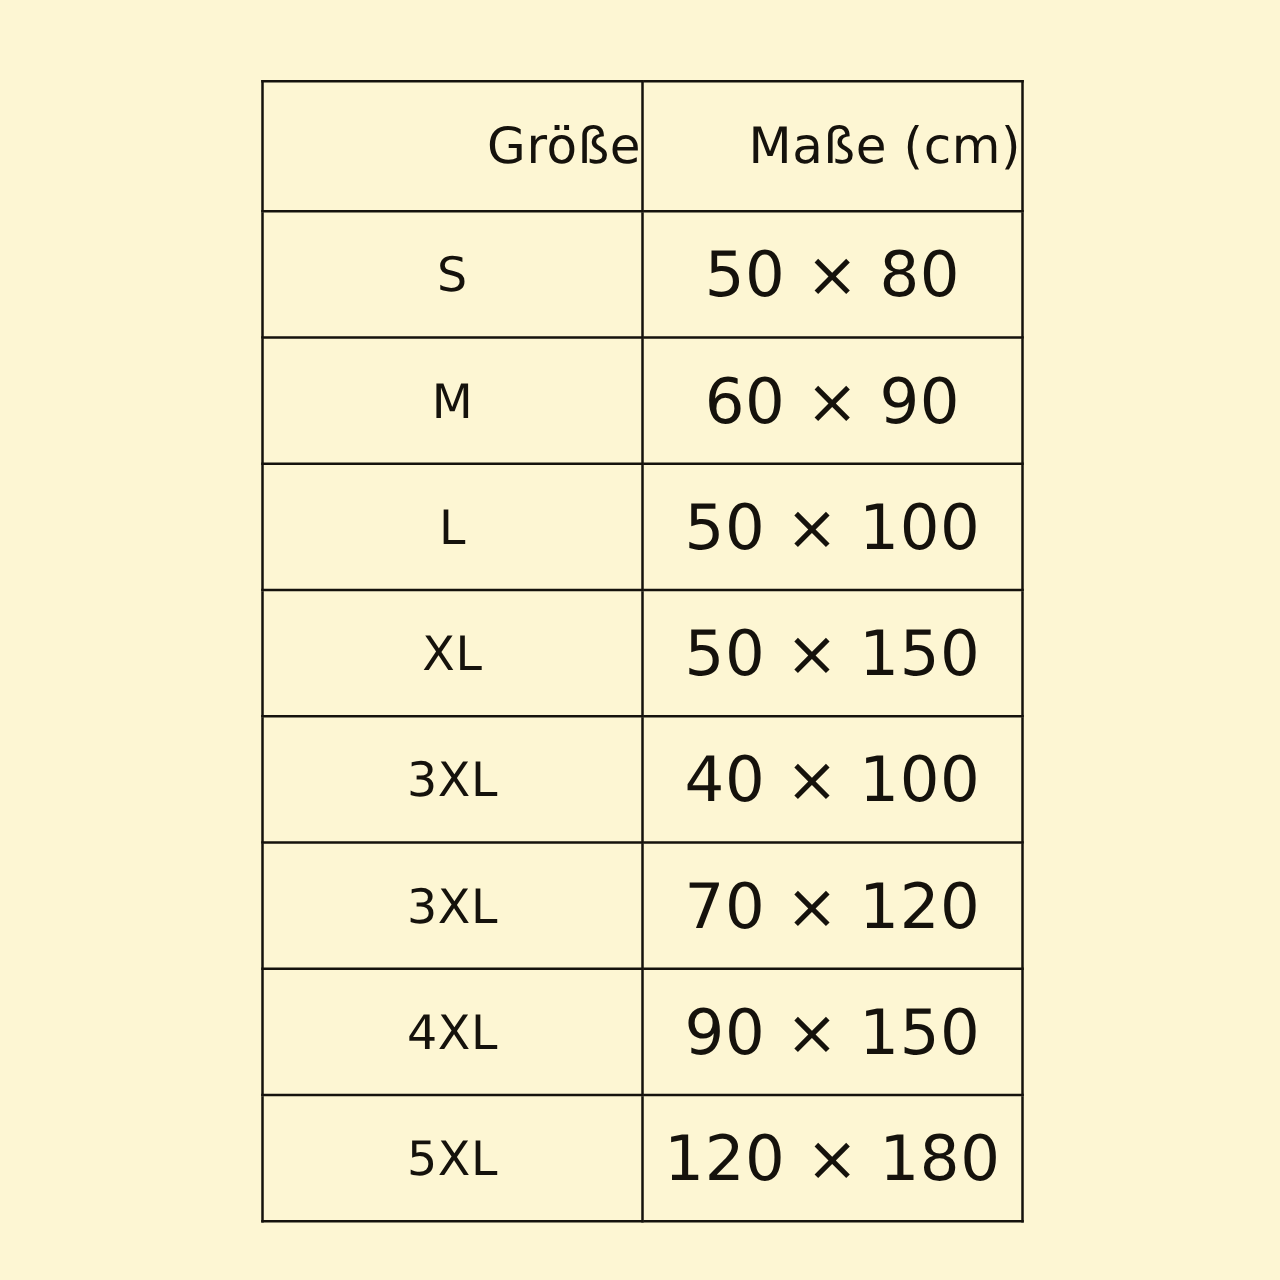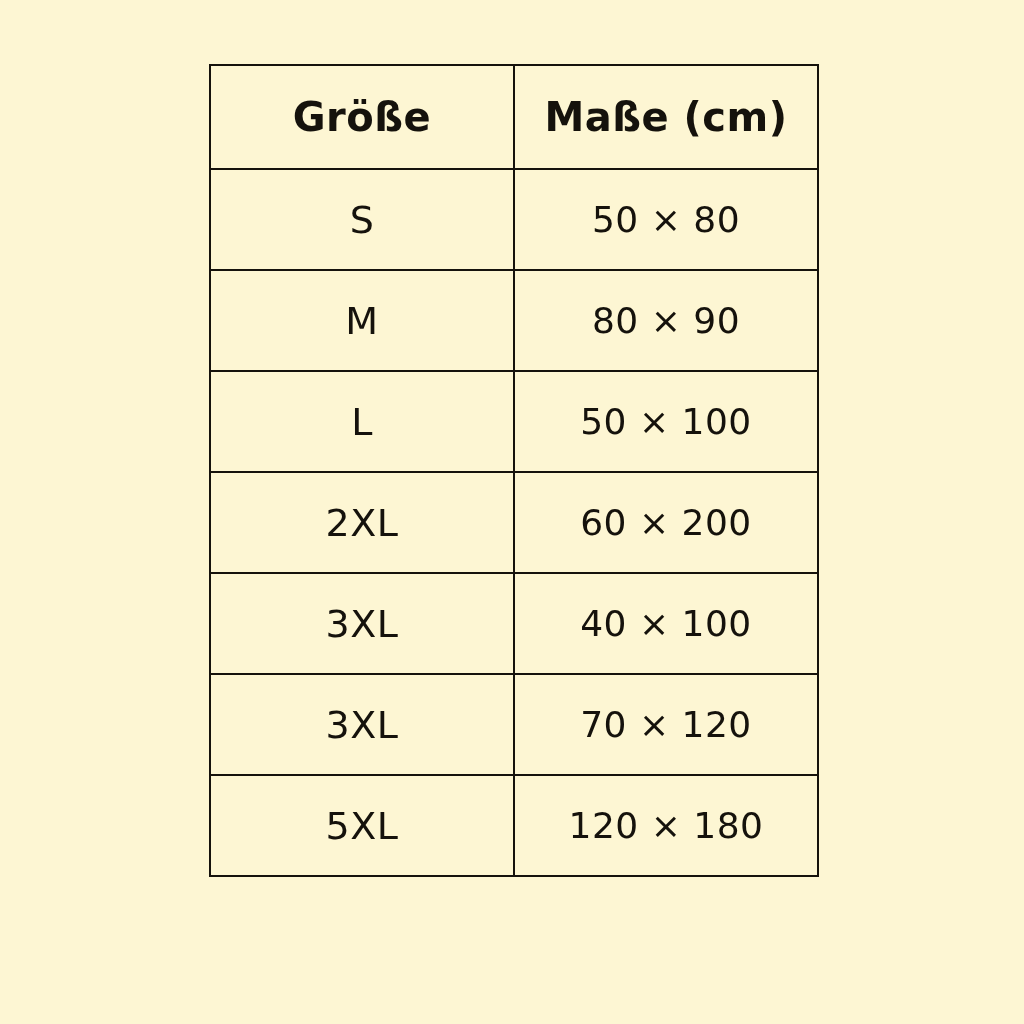--- a/index.html
+++ b/index.html
@@ -35,30 +35,31 @@
     text-align: center;
     color: #15120c;
     background: #fdf6d3;
     padding: 0;
     height: 99px;
     vertical-align: middle;
     font-weight: 400;
   }
   .size-table th {
     font-size: 40px;
-    font-weight: 700;
+    font-weight: 400;
     height: 102px;
     letter-spacing: 0.5px;
+    text-align: right;
   }
   .size-table td {
     font-size: 38px;
     letter-spacing: 0.5px;
   }
   .size-table td.dims {
-    font-size: 36px;
+    font-size: 50px;
     white-space: nowrap;
     margin-top: 12px;
   }
 </style>
 </head>
 <body>
 
 <div class="page">
   <table class="size-table">
     <colgroup>
@@ -71,37 +72,41 @@
         <th>Maße (cm)</th>
       </tr>
     </thead>
     <tbody>
       <tr>
         <td class="size">S</td>
         <td class="dims">50 × 80</td>
       </tr>
       <tr>
         <td class="size">M</td>
-        <td class="dims">80 × 90</td>
+        <td class="dims">60 × 90</td>
       </tr>
       <tr>
         <td class="size">L</td>
         <td class="dims">50 × 100</td>
       </tr>
       <tr>
-        <td class="size">2XL</td>
-        <td class="dims">60 × 200</td>
+        <td class="size">XL</td>
+        <td class="dims">50 × 150</td>
       </tr>
       <tr>
         <td class="size">3XL</td>
         <td class="dims">40 × 100</td>
       </tr>
       <tr>
         <td class="size">3XL</td>
         <td class="dims">70 × 120</td>
       </tr>
       <tr>
+        <td class="size">4XL</td>
+        <td class="dims">90 × 150</td>
+      </tr>
+      <tr>
         <td class="size">5XL</td>
         <td class="dims">120 × 180</td>
       </tr>
     </tbody>
   </table>
 </div>
 
 </body></html>

